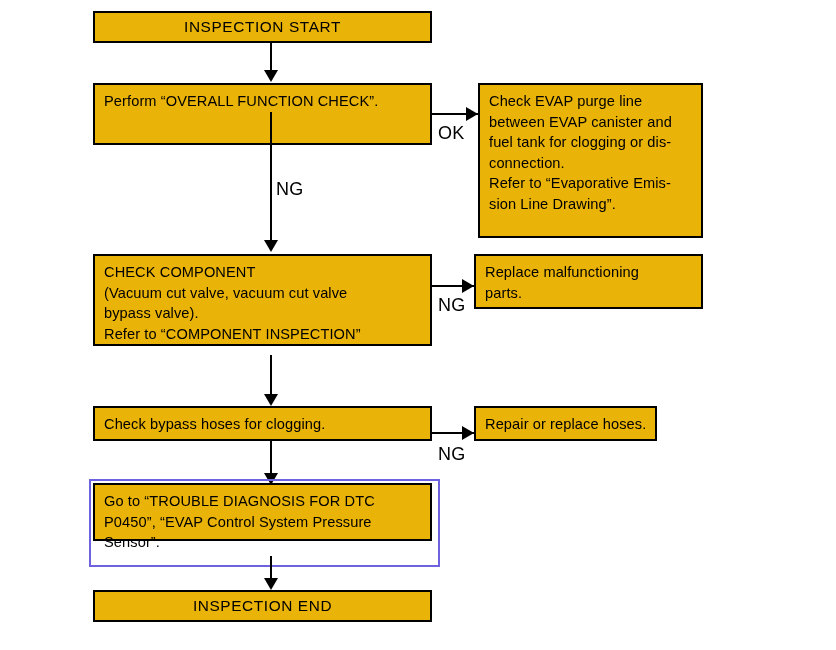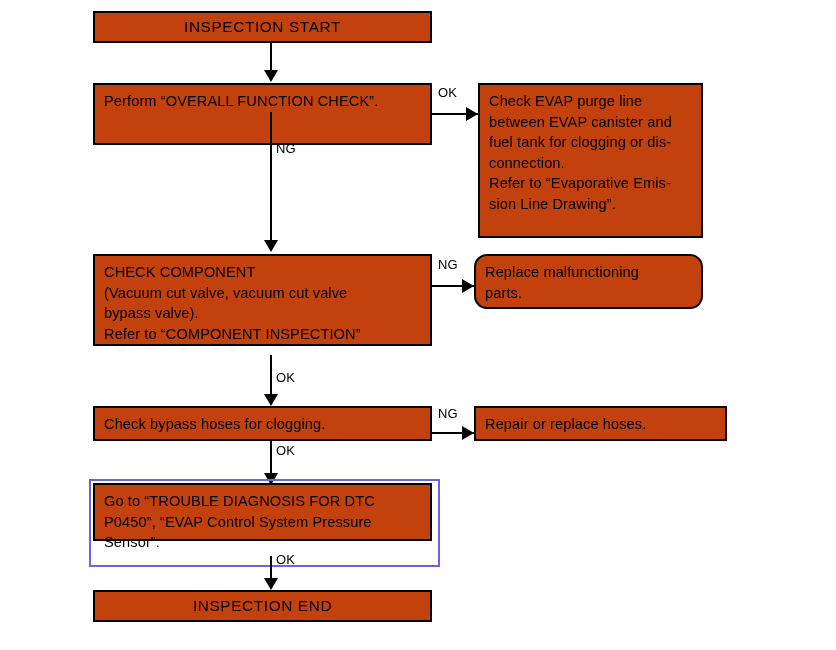--- a/index.html
+++ b/index.html
@@ -11,21 +11,21 @@
     position:relative;
     width:836px;
     height:650px;
     background:#ffffff;
     overflow:hidden;
   }
   .box{
     position:absolute;
     box-sizing:border-box;
     border:2px solid #000000;
-    background:#c2410c;
+    background:#eab308;
     color:#000000;
   }
   .box-text{
     position:absolute;
     left:9px;
     top:6px;
     right:6px;
     font-size:14.6px;
     line-height:20.5px;
     white-space:pre-line;
@@ -65,25 +65,26 @@
   }
   .arrow-right{
     position:absolute;
     width:0;height:0;
     border-top:7px solid transparent;
     border-bottom:7px solid transparent;
     border-left:12px solid #000000;
   }
   .lbl{
     position:absolute;
-    font-size:13px;
+    font-size:18px;
     line-height:16px;
     color:#000000;
     white-space:nowrap;
     letter-spacing:0.2px;
+    margin-top:40px;
   }
 </style>
 </head>
 <body>
 
 <div id="canvas">
 
   <div class="box centered" style="left:93px;top:11px;width:339px;height:32px;">
     <div class="box-text">INSPECTION START</div>
   </div>
@@ -116,38 +117,38 @@
     <div class="box-text">CHECK COMPONENT
 (Vacuum cut valve, vacuum cut valve
 bypass valve).
 Refer to “COMPONENT INSPECTION”</div>
   </div>
 
   <div class="hline" style="left:432px;top:285px;width:42px;"></div>
   <div class="arrow-right" style="left:462px;top:279px;"></div>
   <div class="lbl" style="left:438px;top:257px;">NG</div>
 
-  <div class="box" style="left:474px;top:254px;width:229px;height:55px;border-radius:13px;">
+  <div class="box" style="left:474px;top:254px;width:229px;height:55px;">
     <div class="box-text">Replace malfunctioning
 parts.</div>
   </div>
 
   <div class="vline" style="left:270px;top:355px;height:44px;"></div>
   <div class="arrow-down" style="left:264px;top:394px;"></div>
   <div class="lbl" style="left:276px;top:370px;">OK</div>
 
   <div class="box" style="left:93px;top:406px;width:339px;height:35px;">
     <div class="box-text" style="top:50%;transform:translateY(-50%);">Check bypass hoses for clogging.</div>
   </div>
 
   <div class="hline" style="left:432px;top:432px;width:42px;"></div>
   <div class="arrow-right" style="left:462px;top:426px;"></div>
   <div class="lbl" style="left:438px;top:406px;">NG</div>
 
-  <div class="box" style="left:474px;top:406px;width:253px;height:35px;">
+  <div class="box" style="left:474px;top:406px;width:183px;height:35px;">
     <div class="box-text" style="top:50%;transform:translateY(-50%);">Repair or replace hoses.</div>
   </div>
 
   <div class="vline" style="left:270px;top:441px;height:37px;"></div>
   <div class="arrow-down" style="left:264px;top:473px;"></div>
   <div class="lbl" style="left:276px;top:443px;">OK</div>
 
   <div class="hl" style="left:89px;top:479px;width:351px;height:88px;"></div>
   <div class="box" style="left:93px;top:483px;width:339px;height:58px;">
     <div class="box-text">Go to “TROUBLE DIAGNOSIS FOR DTC

